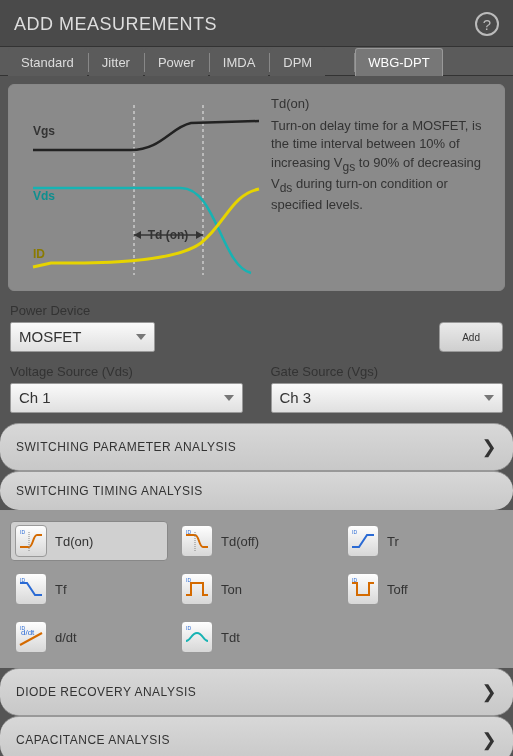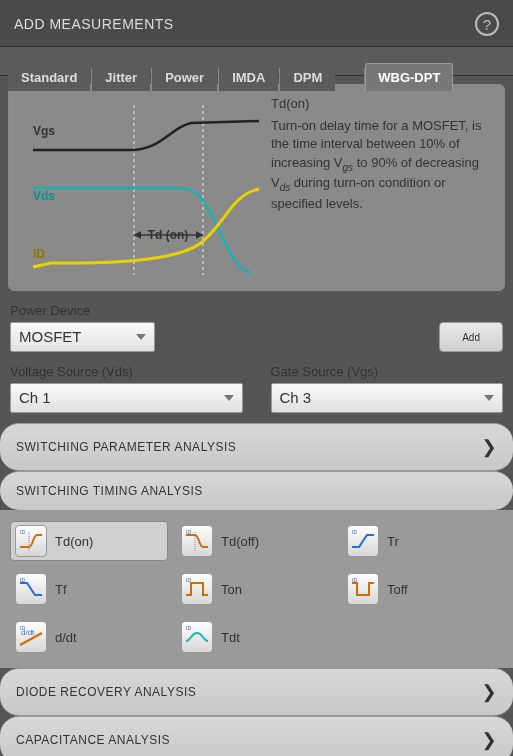--- a/index.html
+++ b/index.html
@@ -14,21 +14,21 @@
   }
   .header {
     display: flex;
     justify-content: space-between;
     align-items: center;
     padding: 12px 14px 10px 14px;
     background: #4a4a4a;
     border-bottom: 1px solid #333;
   }
   .header-title {
-    font-size: 14px;
+    font-size: 18px;
     letter-spacing: 0.5px;
     color: #ddd;
   }
   .help-icon {
     width: 24px; height: 24px;
     border: 2px solid #bbb;
     border-radius: 50%;
     display: flex; align-items: center; justify-content: center;
     color: #bbb;
     font-size: 15px;
@@ -43,23 +43,22 @@
   }
   .tab {
     padding: 6px 12px;
     font-size: 13px;
     color: #ddd;
     border: 1px solid transparent;
     border-bottom: none;
     border-radius: 3px 3px 0 0;
     cursor: pointer;
     position: relative;
-    top: 16px;
+    top: 1px;
     background: #5b5b5b;
-    font-weight: bold;
   }
   .tab + .tab::before {
     content: "";
     position: absolute;
     left: -2px; top: 4px; bottom: 4px;
     width: 1px;
     background: #888;
   }
   .tab.active {
     background: #777;
@@ -167,21 +166,21 @@
     border: 1px solid #888;
   }
   .meas-icon {
     width: 32px; height: 32px;
     background: linear-gradient(#fefefe,#d7d7d7);
     border: 1px solid #999;
     border-radius: 4px;
     display:flex; align-items:center; justify-content:center;
   }
   .meas-label { color: #333; font-size: 13px; }
-  sub { font-size: 10px; font-style: italic; }
+  sub { font-size: 12px; }
 </style>
 </head>
 <body>
 
 <div class="header">
   <div class="header-title">ADD MEASUREMENTS</div>
   <div class="help-icon">?</div>
 </div>
 
 <div class="tabs">

